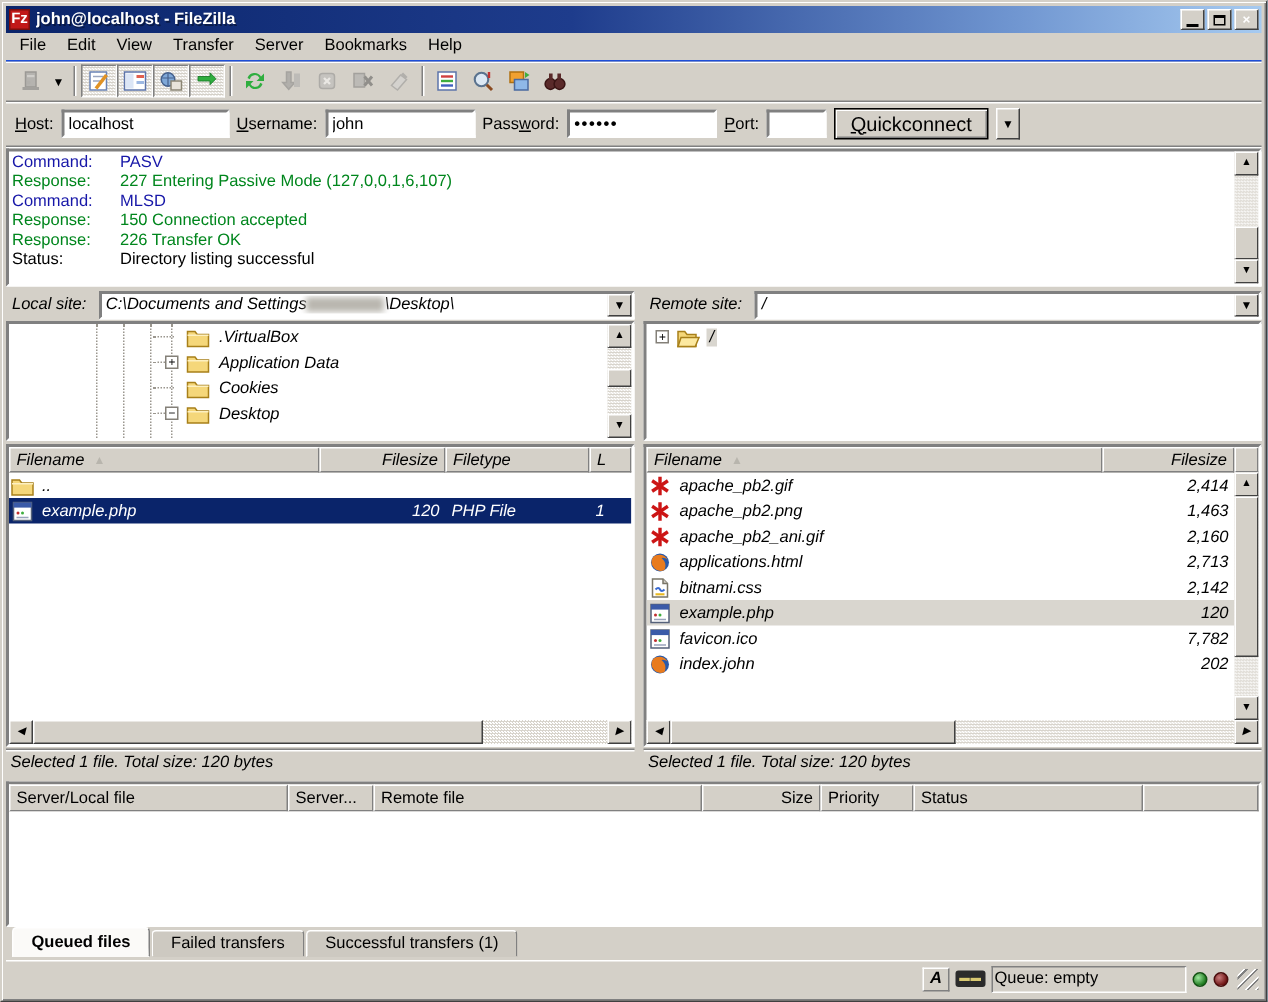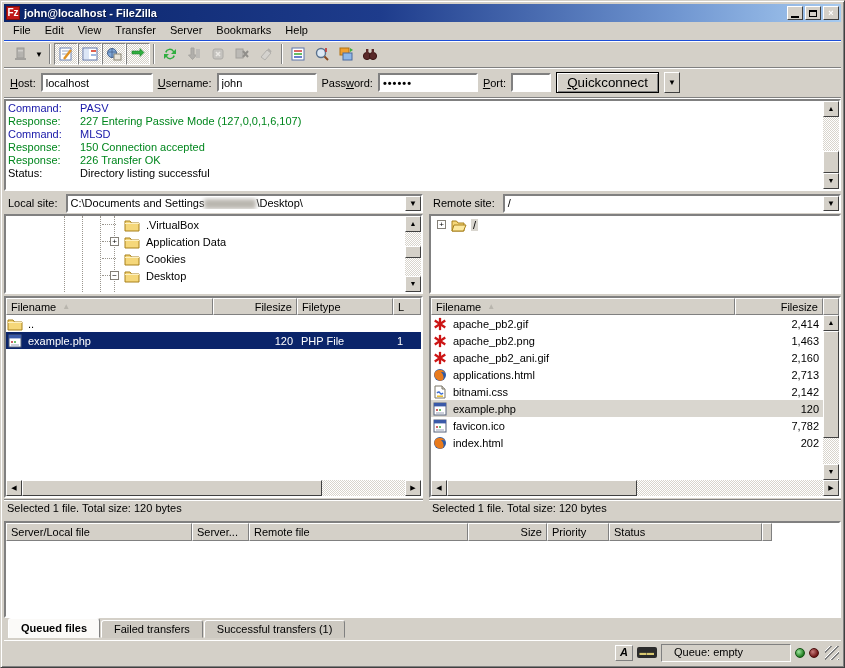--- a/index.html
+++ b/index.html
@@ -75,21 +75,21 @@
          background:repeating-conic-gradient(#ffffff 0% 25%, #d8d4cc 0% 50%);
          background-size:2px 2px; }
   .sb-btn { width:16px; height:16px; flex:0 0 16px; background:#d4d0c8;
             border:1px solid; border-color:#fff #404040 #404040 #fff;
             font-size:7px; line-height:14px; text-align:center; color:#000; }
   .sb-thumb { background:#d4d0c8; border:1px solid; border-color:#fff #404040 #404040 #fff; }
   .sb-spacer { flex:0 0 auto; }
 
   
   .panes { flex:1; display:flex; margin-top:2px; min-height:0; }
-  .pane { display:flex; flex-direction:column; min-width:0; }
+  .pane { display:flex; flex-direction:column; min-width:0;font-style:italic; }
   .pane-left { width:419px; flex:0 0 419px; }
   .vsplit { width:6px; flex:0 0 6px; }
   .pane-right { flex:1; }
   .site-row { height:20px; flex:0 0 20px; display:flex; align-items:center; gap:4px; }
   .site-label { padding:2px 4px 3px; }
   .combo { flex:1; height:19px; background:#fff; border:2px solid;
            border-color:#808080 #fff #fff #808080; display:flex; align-items:center; }
   .combo-text { flex:1; padding:0 3px; white-space:nowrap; overflow:hidden; }
   .combo-drop { width:16px; height:15px; background:#d4d0c8; border:1px solid;
                 border-color:#fff #404040 #404040 #fff; text-align:center; font-size:8px; line-height:13px; }
@@ -136,21 +136,21 @@
   .c-lname{width:207px; flex:0 0 207px;} .c-lsize{width:84px; flex:0 0 84px;}
   .c-ltype{width:96px; flex:0 0 96px;} .c-lmod{flex:1 1 auto; min-width:0;}
   
   .c-rname{flex:1 1 auto; min-width:0;} .c-rsize{width:88px; flex:0 0 88px;}
   .pane-status { height:18px; flex:0 0 18px; margin-top:1px; padding:2px 3px;
                  border-top:1px solid #808080; box-shadow:0 1px 0 #fff inset; }
 
   
   .qsplit { height:4px; flex:0 0 4px; }
   .queuebox { flex:0 0 97px; height:97px; background:#fff; border:2px solid;
-              border-color:#808080 #fff #fff #808080; display:flex; flex-direction:row; }
+              border-color:#808080 #fff #fff #808080; display:flex; flex-direction:column; }
   .qheader { height:18px; flex:0 0 18px; display:flex; background:#d4d0c8; }
   .q-c1{width:186px;flex:0 0 186px} .q-c2{width:57px;flex:0 0 57px}
   .q-c3{width:219px;flex:0 0 219px} .q-c4{width:79px;flex:0 0 79px}
   .q-c5{width:62px;flex:0 0 62px} .q-c6{width:153px;flex:0 0 153px} .q-c7{flex:1}
   .qbody { flex:1; background:#fff; }
 
   
   .tabsrow { height:20px; flex:0 0 20px; display:flex; align-items:flex-end; padding-left:4px; gap:1px; }
   .tab { height:18px; padding:2px 12px 3px; background:#cdc9c1; border:1px solid;
          border-color:#fff #808080 transparent #fff; border-radius:3px 3px 0 0; cursor:default; }
@@ -158,21 +158,21 @@
 
   
   .statusbar { height:24px; flex:0 0 24px; margin-top:2px; border-top:1px solid #fff;
                display:flex; align-items:center; justify-content:flex-end; gap:4px; padding:2px 2px 2px 4px; }
   .sb-icon { width:18px; height:16px; border:1px solid; border-color:#fff #808080 #808080 #fff;
              display:flex; align-items:center; justify-content:center; background:#d4d0c8; }
   .ascii-a { font-size:11px; font-style:italic; font-weight:bold; line-height:1; }
   .speedbadge { width:20px; height:11px; background:#2b2b2b; border-radius:2px;
                 color:#d8c871; font-size:7px; line-height:11px; text-align:center; letter-spacing:.5px; }
   .queue-panel { width:130px; height:18px; border:1px solid; border-color:#808080 #fff #fff #808080;
-                 padding:1px 12px; background:#d4d0c8; }
+                 padding:1px 1px; background:#d4d0c8; }
   .led { width:10px; height:10px; border-radius:50%; }
   .led.green { background:radial-gradient(circle at 35% 35%, #9fe89f, #1f7a1f 70%); border:1px solid #145214; }
   .led.red   { background:radial-gradient(circle at 35% 35%, #c97c7c, #6e1414 70%); border:1px solid #4a0d0d; }
   .grip { width:14px; height:14px; margin-left:2px;
           background:repeating-linear-gradient(135deg, transparent 0 3px, #fff 3px 4px, #808080 4px 5px); }
 </style>
 </head>
 <body>
 
 <div class="window">
@@ -591,21 +591,21 @@
               <span class="fcell c-rname">favicon.ico</span>
               <span class="fcell c-rsize right">7,782</span>
             </div>
             <div class="frow">
               <span class="ficon">
                   <svg width="14" height="14" viewBox="0 0 14 14">
                     <circle cx="7" cy="7" r="6" fill="#2a5aa8"></circle>
                     <path d="M2 4 a6 6 0 0 1 10 1 a5 5 0 0 0 -4 -1 a7 7 0 0 1 2 8 a6 6 0 0 1 -8 -8 z" fill="#e87b1e"></path>
                   </svg>
                 </span>
-              <span class="fcell c-rname">index.html</span>
+              <span class="fcell c-rname">index.john</span>
               <span class="fcell c-rsize right">202</span>
             </div>
           </div>
           <div class="vsb">
             <div class="sb-btn">▲</div>
             <div class="sb-thumb" style="flex:1"></div>
             <div class="sb-spacer" style="flex:0 0 26px"></div>
             <div class="sb-btn">▼</div>
           </div>
         </div>

